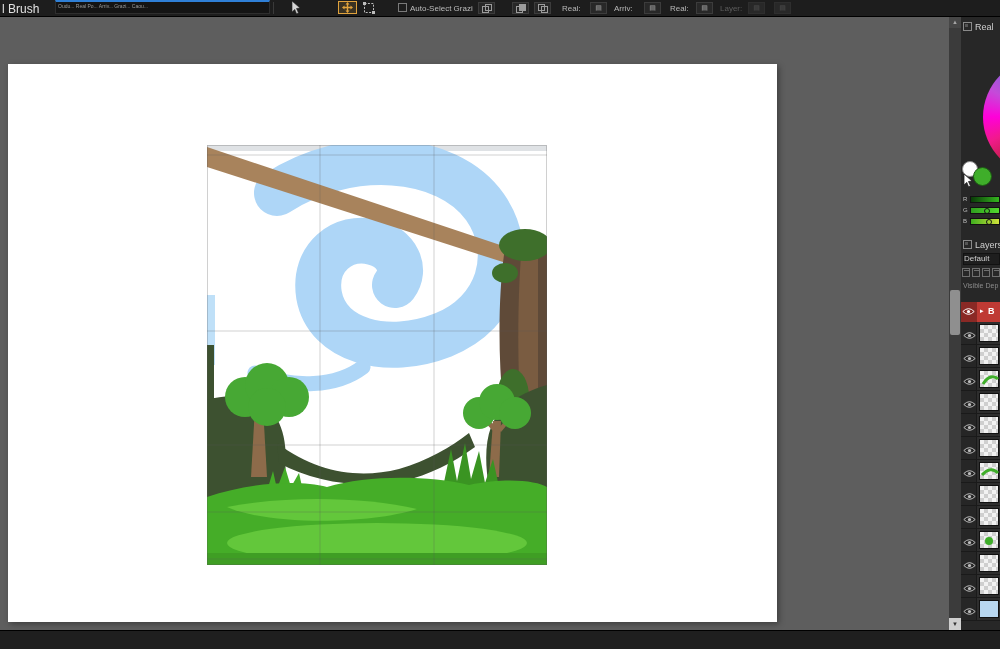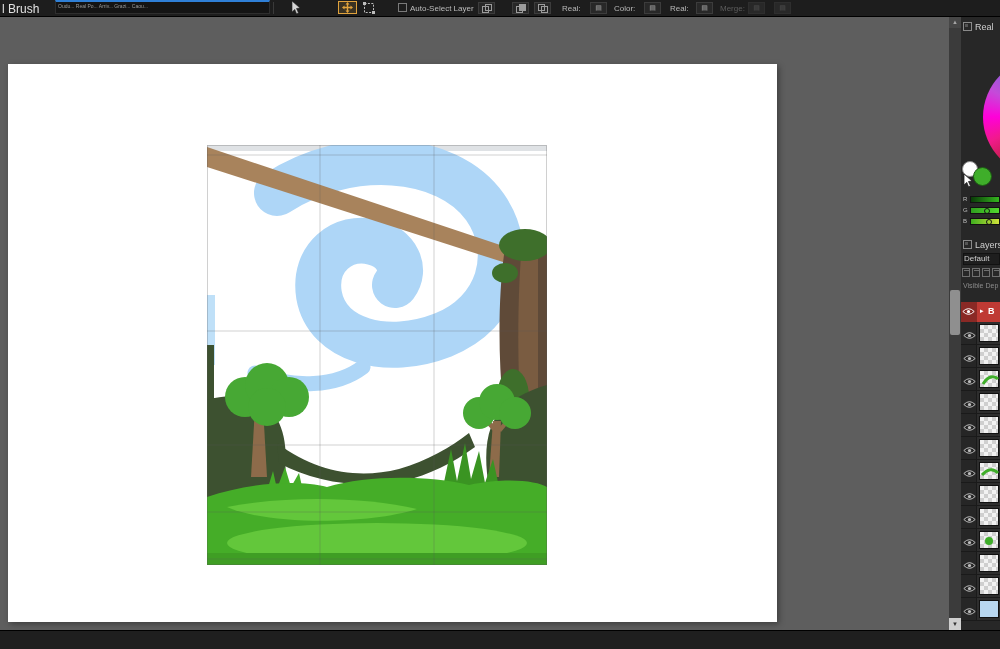--- a/index.html
+++ b/index.html
@@ -119,21 +119,21 @@
 
     <div class="tbtn" style="left:359px;width:19px">
       <svg width="12" height="12" viewBox="0 0 12 12">
         <rect x="1.5" y="1.5" width="9" height="9" fill="none" stroke="#bdbdbd" stroke-width="1" stroke-dasharray="2 1.4"></rect>
         <rect x="0" y="0" width="3" height="3" fill="#bdbdbd"></rect>
         <rect x="9" y="9" width="3" height="3" fill="#bdbdbd"></rect>
       </svg>
     </div>
 
     <label class="auto-select">
-      <span class="chk"></span><span>Auto-Select Layer</span>
+      <span class="chk"></span><span>Auto-Select Grazi</span>
     </label>
 
     <div class="mini-btn" style="left:478px">
       <svg width="10" height="9" viewBox="0 0 10 9">
         <rect x="0.5" y="2.5" width="6" height="6" fill="none" stroke="#9c9c9c"></rect>
         <rect x="3.5" y="0.5" width="6" height="6" fill="none" stroke="#9c9c9c"></rect>
       </svg>
     </div>
     <div class="mini-btn" style="left:512px">
       <svg width="10" height="9" viewBox="0 0 10 9">
@@ -144,27 +144,27 @@
     <div class="mini-btn" style="left:534px">
       <svg width="10" height="9" viewBox="0 0 10 9">
         <rect x="0.5" y="0.5" width="6" height="6" fill="none" stroke="#9c9c9c"></rect>
         <rect x="3.5" y="2.5" width="6" height="6" fill="none" stroke="#9c9c9c"></rect>
       </svg>
     </div>
 
     <span class="tb-label" style="left:562px">Real:</span>
     <div class="mini-btn" style="left:590px">▤</div>
 
-    <span class="tb-label" style="left:614px">Color:</span>
+    <span class="tb-label" style="left:614px">Arriv:</span>
     <div class="mini-btn" style="left:644px">▤</div>
 
     <span class="tb-label" style="left:670px">Real:</span>
     <div class="mini-btn" style="left:696px">▤</div>
 
-    <span class="tb-label dim" style="left:720px">Merge:</span>
+    <span class="tb-label dim" style="left:720px">Layer:</span>
     <div class="mini-btn dim" style="left:748px">▤</div>
     <div class="mini-btn dim" style="left:774px">▤</div>
   </header>
 
   <main class="canvas-area">
     <div class="artboard">
       <div class="artwork">
         <svg viewBox="0 0 340 420">
 
           <rect x="0" y="0" width="340" height="6" fill="#dfe2e5"></rect>

